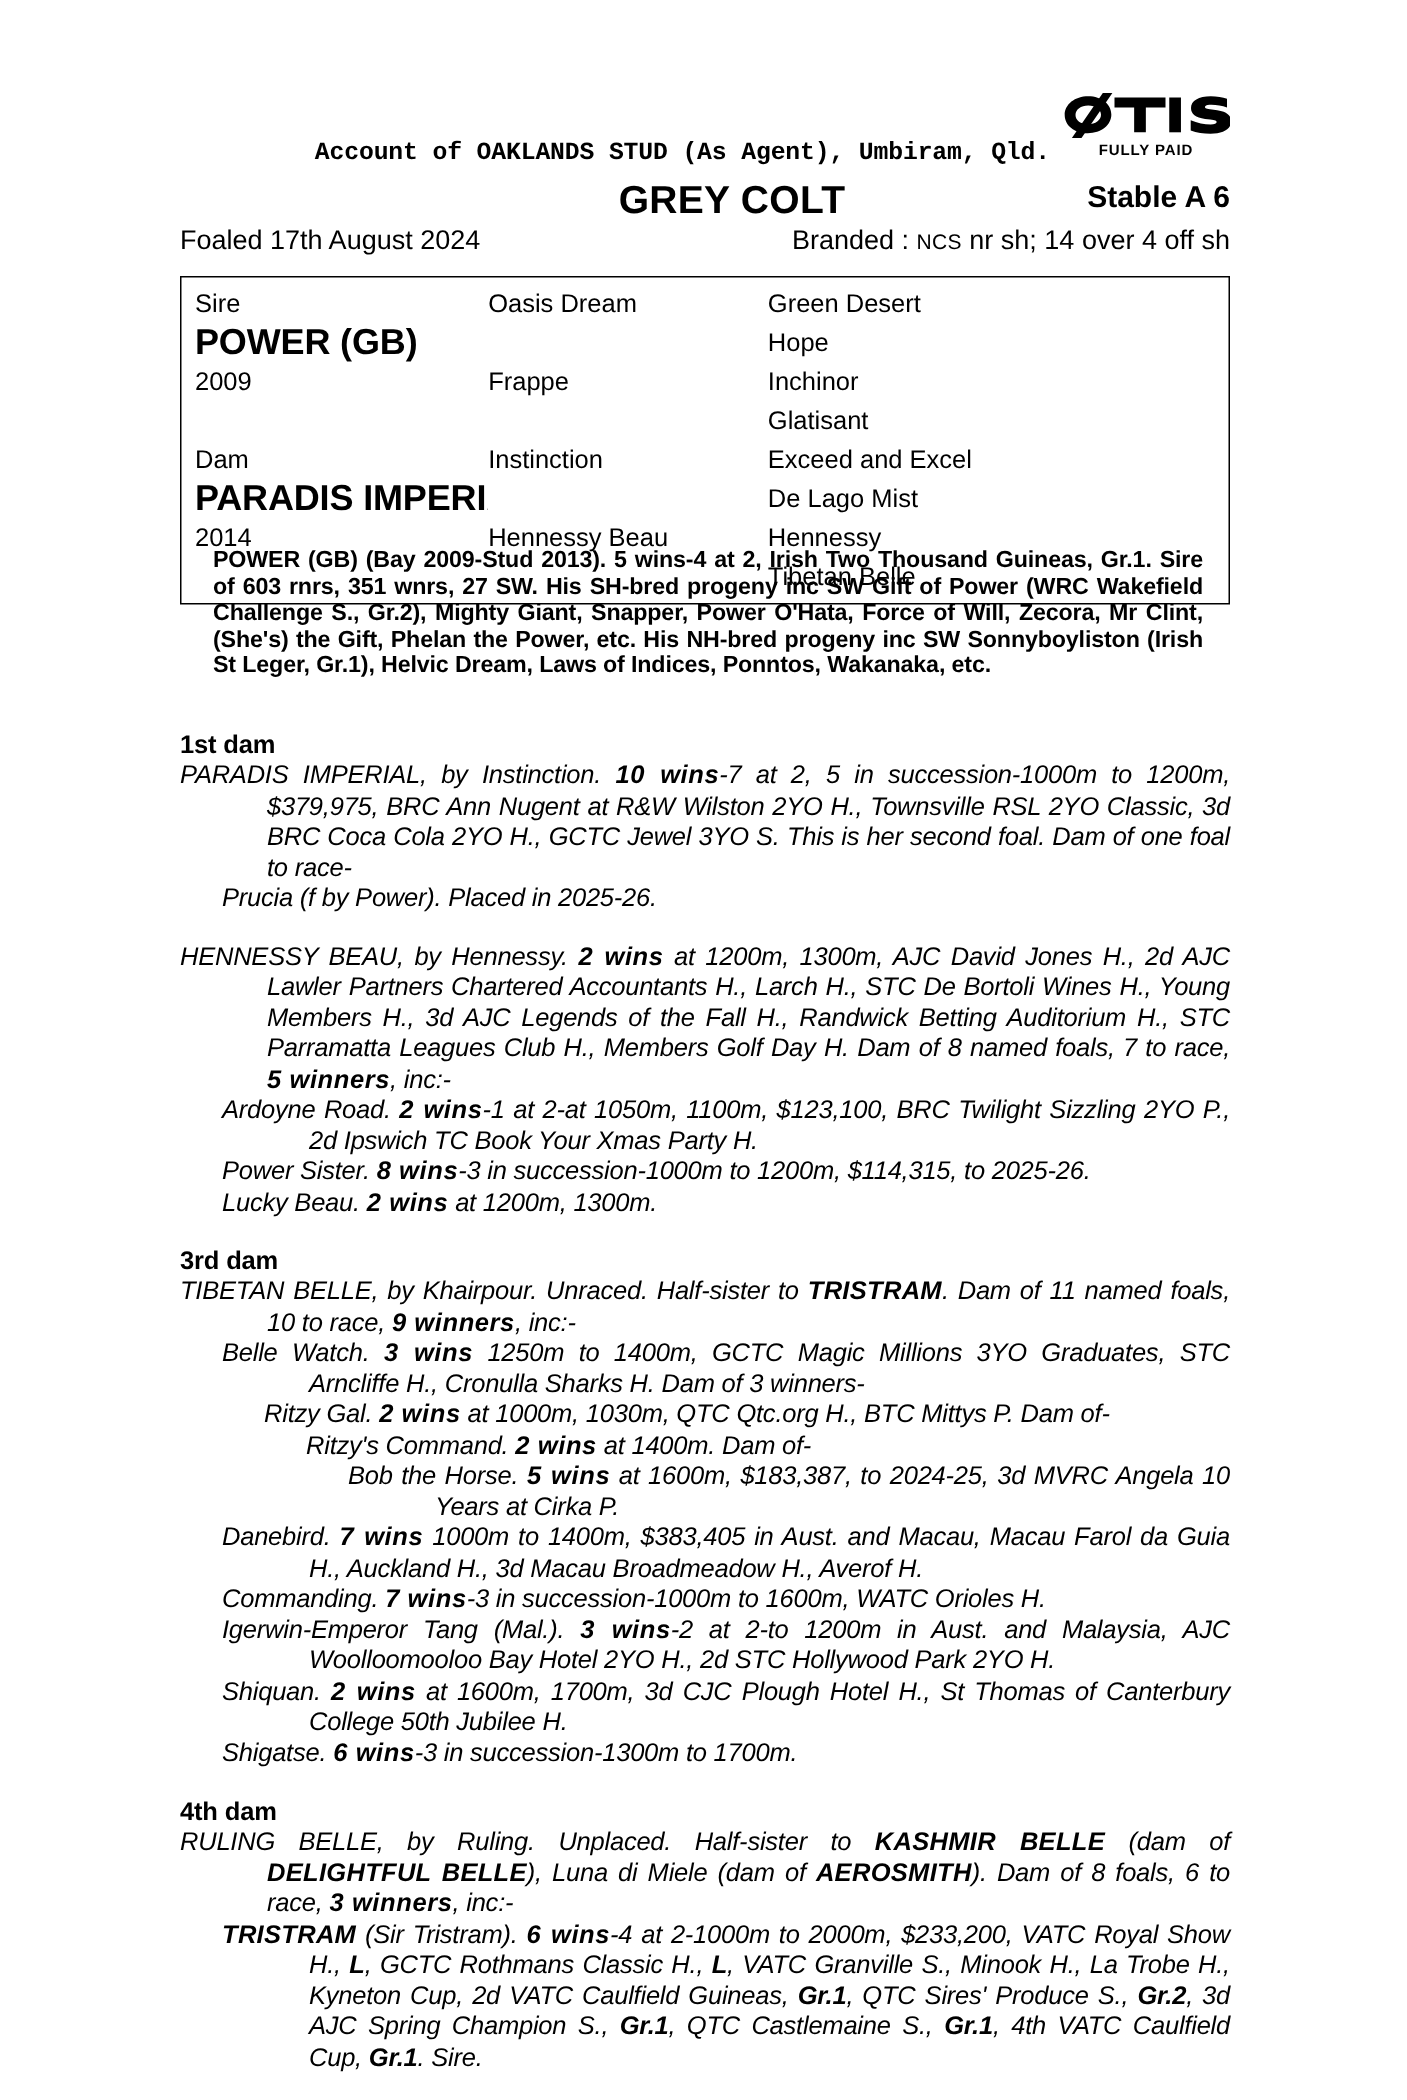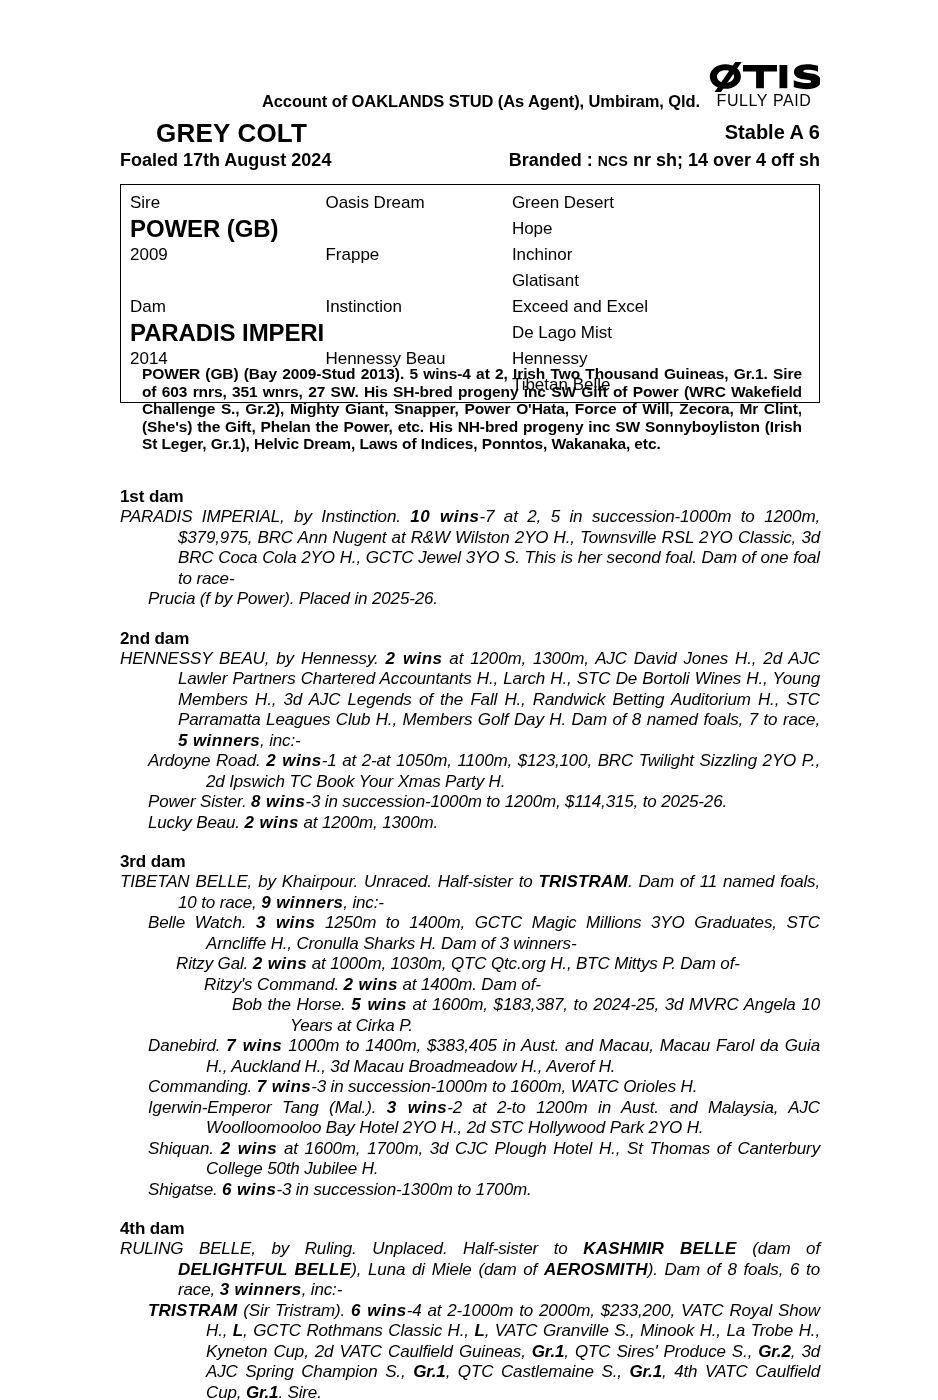--- a/index.html
+++ b/index.html
@@ -36,35 +36,36 @@
     width: 112px;
     text-align: center;
   }
   .logo-mark {
     display: block;
     height: 30px;
     line-height: 30px;
   }
   .logo-sub {
     display: block;
-    font-size: 16px;
-    font-weight: normal;
+    font-size: 10px;
+    font-weight: bold;
     letter-spacing: 0.6px;
     line-height: 15px;
     margin-top: 1px;
   }
   .account-line {
     position: absolute;
     top: 92px;
     left: 0;
     width: 580px;
     text-align: right;
     font-size: 16.5px;
     font-weight: bold;
     letter-spacing: -0.1px;
+    font-family: Liberation Mono, monospace;
   }
 
   .title-row {
     position: absolute;
     top: 118px;
     left: 0;
     width: 700px;
     height: 32px;
   }
   .lot-no {
@@ -79,20 +80,21 @@
   .lot-gst {
     font-size: 15px;
     font-weight: normal;
     letter-spacing: 0;
   }
   .colour-sex {
     position: absolute;
     left: 0;
     top: 0;
     width: 700px;
+    text-align: center;
     font-size: 26px;
     font-weight: bold;
     letter-spacing: 0.2px;
     padding-left: 36px;
     box-sizing: border-box;
   }
   .stable {
     position: absolute;
     right: 0;
     top: 3px;
@@ -100,21 +102,20 @@
     font-weight: bold;
   }
 
   .sub-row {
     position: absolute;
     top: 150px;
     left: 0;
     width: 700px;
     height: 24px;
     font-size: 18px;
-    font-weight: bold;
   }
   .foaled {
     position: absolute;
     left: 0; top: 0;
     white-space: nowrap;
   }
   .branded {
     position: absolute;
     right: 0; top: 0;
     white-space: nowrap;
@@ -343,21 +344,20 @@
         </div>
       </div>
 
     <div class="sire-blurb">POWER (GB) (Bay 2009-Stud 2013). 5 wins-4 at 2, Irish Two Thousand Guineas, Gr.1. Sire of 603 rnrs, 351 wnrs, 27 SW. His SH-bred progeny inc SW Gift of Power (WRC Wakefield Challenge S., Gr.2), Mighty Giant, Snapper, Power O'Hata, Force of Will, Zecora, Mr Clint, (She's) the Gift, Phelan the Power, etc. His NH-bred progeny inc SW Sonnyboyliston (Irish St Leger, Gr.1), Helvic Dream, Laws of Indices, Ponntos, Wakanaka, etc.</div>
 
     <div class="ped-body" id="ped-body">
         <div class="dam-head">1st dam</div>
         <p class="e lvl0 hang">PARADIS IMPERIAL, by Instinction. <b class="wins">10 wins</b>-7 at 2, 5 in succession-1000m to 1200m, $379,975, BRC Ann Nugent at R&amp;W Wilston 2YO H., Townsville RSL 2YO Classic, 3d BRC Coca Cola 2YO H., GCTC Jewel 3YO S. This is her second foal. Dam of one foal to race-</p>
         <p class="e lvlp nojust">Prucia (f by Power). Placed in 2025-26.</p>
         <div class="gap"></div>
-        <div class="dam-head">2nd dam</div>
         <p class="e lvl0 hang">HENNESSY BEAU, by Hennessy. <b class="wins">2 wins</b> at 1200m, 1300m, AJC David Jones H., 2d AJC Lawler Partners Chartered Accountants H., Larch H., STC De Bortoli Wines H., Young Members H., 3d AJC Legends of the Fall H., Randwick Betting Auditorium H., STC Parramatta Leagues Club H., Members Golf Day H. Dam of 8 named foals, 7 to race, <b class="wins">5 winners</b>, inc:-</p>
         <p class="e lvl1">Ardoyne Road. <b class="wins">2 wins</b>-1 at 2-at 1050m, 1100m, $123,100, BRC Twilight Sizzling 2YO P., 2d Ipswich TC Book Your Xmas Party H.</p>
         <p class="e lvl1">Power Sister. <b class="wins">8 wins</b>-3 in succession-1000m to 1200m, $114,315, to 2025-26.</p>
         <p class="e lvl1">Lucky Beau. <b class="wins">2 wins</b> at 1200m, 1300m.</p>
         <div class="gap"></div>
         <div class="dam-head">3rd dam</div>
         <p class="e lvl0 hang">TIBETAN BELLE, by Khairpour. Unraced. Half-sister to <b class="caps">TRISTRAM</b>. Dam of 11 named foals, 10 to race, <b class="wins">9 winners</b>, inc:-</p>
         <p class="e lvl1">Belle Watch. <b class="wins">3 wins</b> 1250m to 1400m, GCTC Magic Millions 3YO Graduates, STC Arncliffe H., Cronulla Sharks H. Dam of 3 winners-</p>
         <p class="e lvl2">Ritzy Gal. <b class="wins">2 wins</b> at 1000m, 1030m, QTC Qtc.org H., BTC Mittys P. Dam of-</p>
         <p class="e lvl3">Ritzy's Command. <b class="wins">2 wins</b> at 1400m. Dam of-</p>

